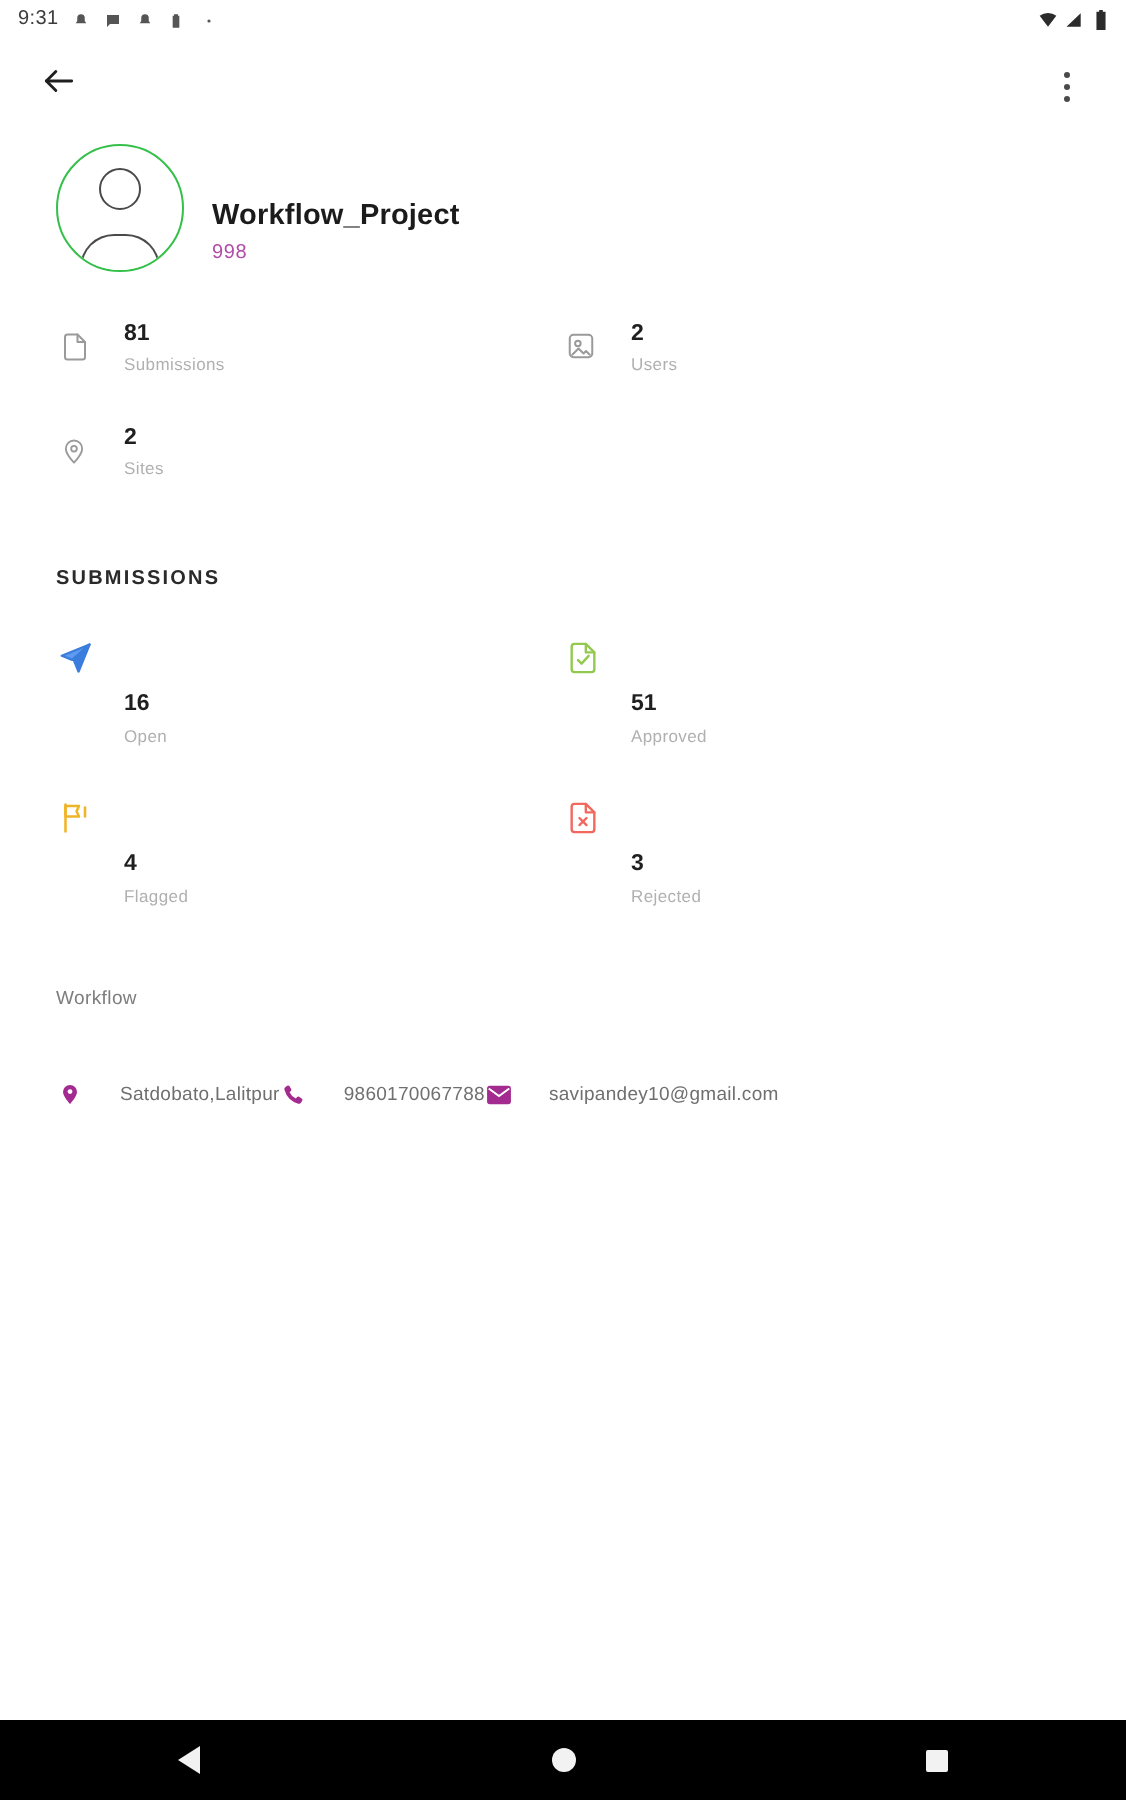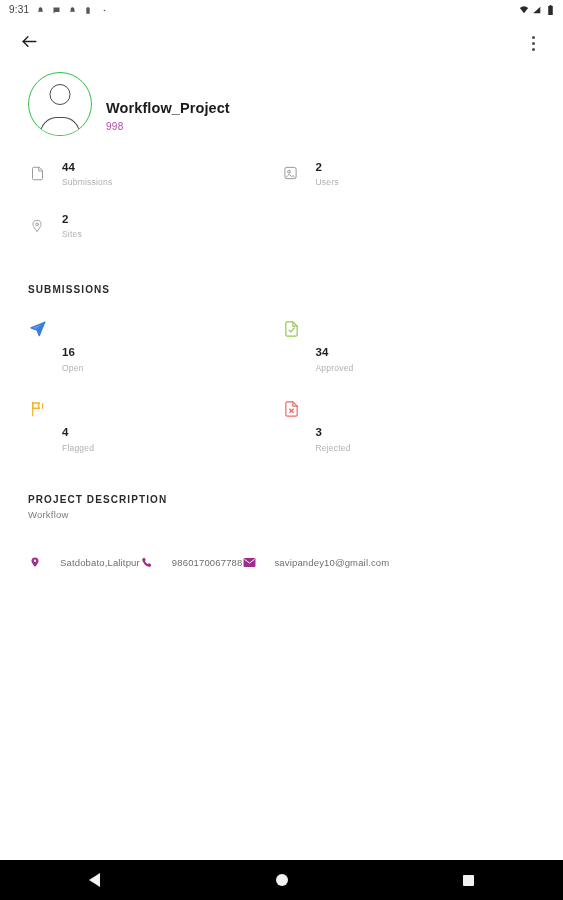--- a/index.html
+++ b/index.html
@@ -390,21 +390,21 @@
     <div class="stats-grid">
 
       <div class="stat">
         <span class="stat-icon">
           <svg width="15" height="17" viewBox="0 0 24 24" fill="none" stroke="currentColor" stroke-width="1.6" stroke-linecap="round" stroke-linejoin="round">
             <path d="M14 2H6a2 2 0 0 0-2 2v16a2 2 0 0 0 2 2h12a2 2 0 0 0 2-2V8z"></path>
               <polyline points="14,2 14,8 20,8"></polyline>
           </svg>
         </span>
         <div class="stat-body">
-          <span class="stat-value">44</span>
+          <span class="stat-value">81</span>
           <span class="stat-label">Submissions</span>
         </div>
       </div>
 
       <div class="stat">
         <span class="stat-icon">
           <svg width="15" height="16" viewBox="0 0 24 24" fill="none" stroke="currentColor" stroke-width="1.6" stroke-linecap="round" stroke-linejoin="round">
             <rect x="3" y="3" width="18" height="18" rx="3"></rect>
               <circle cx="9.5" cy="10" r="2.2"></circle>
               <path d="M5 19l5-5 4 4 2-2 3 3"></path>
@@ -451,21 +451,21 @@
 
         <div class="sub-item">
           <span class="sub-icon">
             <svg width="17" height="18" viewBox="0 0 24 24" fill="none" stroke="#93c94f" stroke-width="1.7" stroke-linecap="round" stroke-linejoin="round">
               <path d="M14 2H6a2 2 0 0 0-2 2v16a2 2 0 0 0 2 2h12a2 2 0 0 0 2-2V8z"></path>
                 <polyline points="14,2 14,8 20,8"></polyline>
                 <polyline points="8.5,13.5 11,16 16,10.5"></polyline>
             </svg>
           </span>
           <div class="sub-body">
-            <span class="sub-value">34</span>
+            <span class="sub-value">51</span>
             <span class="sub-label">Approved</span>
           </div>
         </div>
 
         <div class="sub-item">
           <span class="sub-icon">
             <svg width="18" height="18" viewBox="0 0 24 24" fill="none" stroke="#f0b429" stroke-width="1.7" stroke-linecap="round" stroke-linejoin="round">
               <line x1="5" y1="3" x2="5" y2="21"></line>
                 <path d="M5 4h9l-1.6 3.5L14 11H5z"></path>
                 <line x1="18" y1="5" x2="18" y2="11"></line>
@@ -489,21 +489,20 @@
           <div class="sub-body">
             <span class="sub-value">3</span>
             <span class="sub-label">Rejected</span>
           </div>
         </div>
 
       </div>
     </div>
 
     <div class="description-section">
-      <div class="section-heading">PROJECT DESCRIPTION</div>
       <div class="description-text">Workflow</div>
     </div>
 
     <div class="contact-list">
 
       <div class="contact-row">
         <span class="contact-icon">
           <svg width="12" height="14" viewBox="0 0 24 24" fill="currentColor">
             <path d="M12 22s7-7.6 7-12a7 7 0 1 0-14 0c0 4.4 7 12 7 12z"></path>
               <circle cx="12" cy="9.6" r="2.4" fill="#ffffff"></circle>

